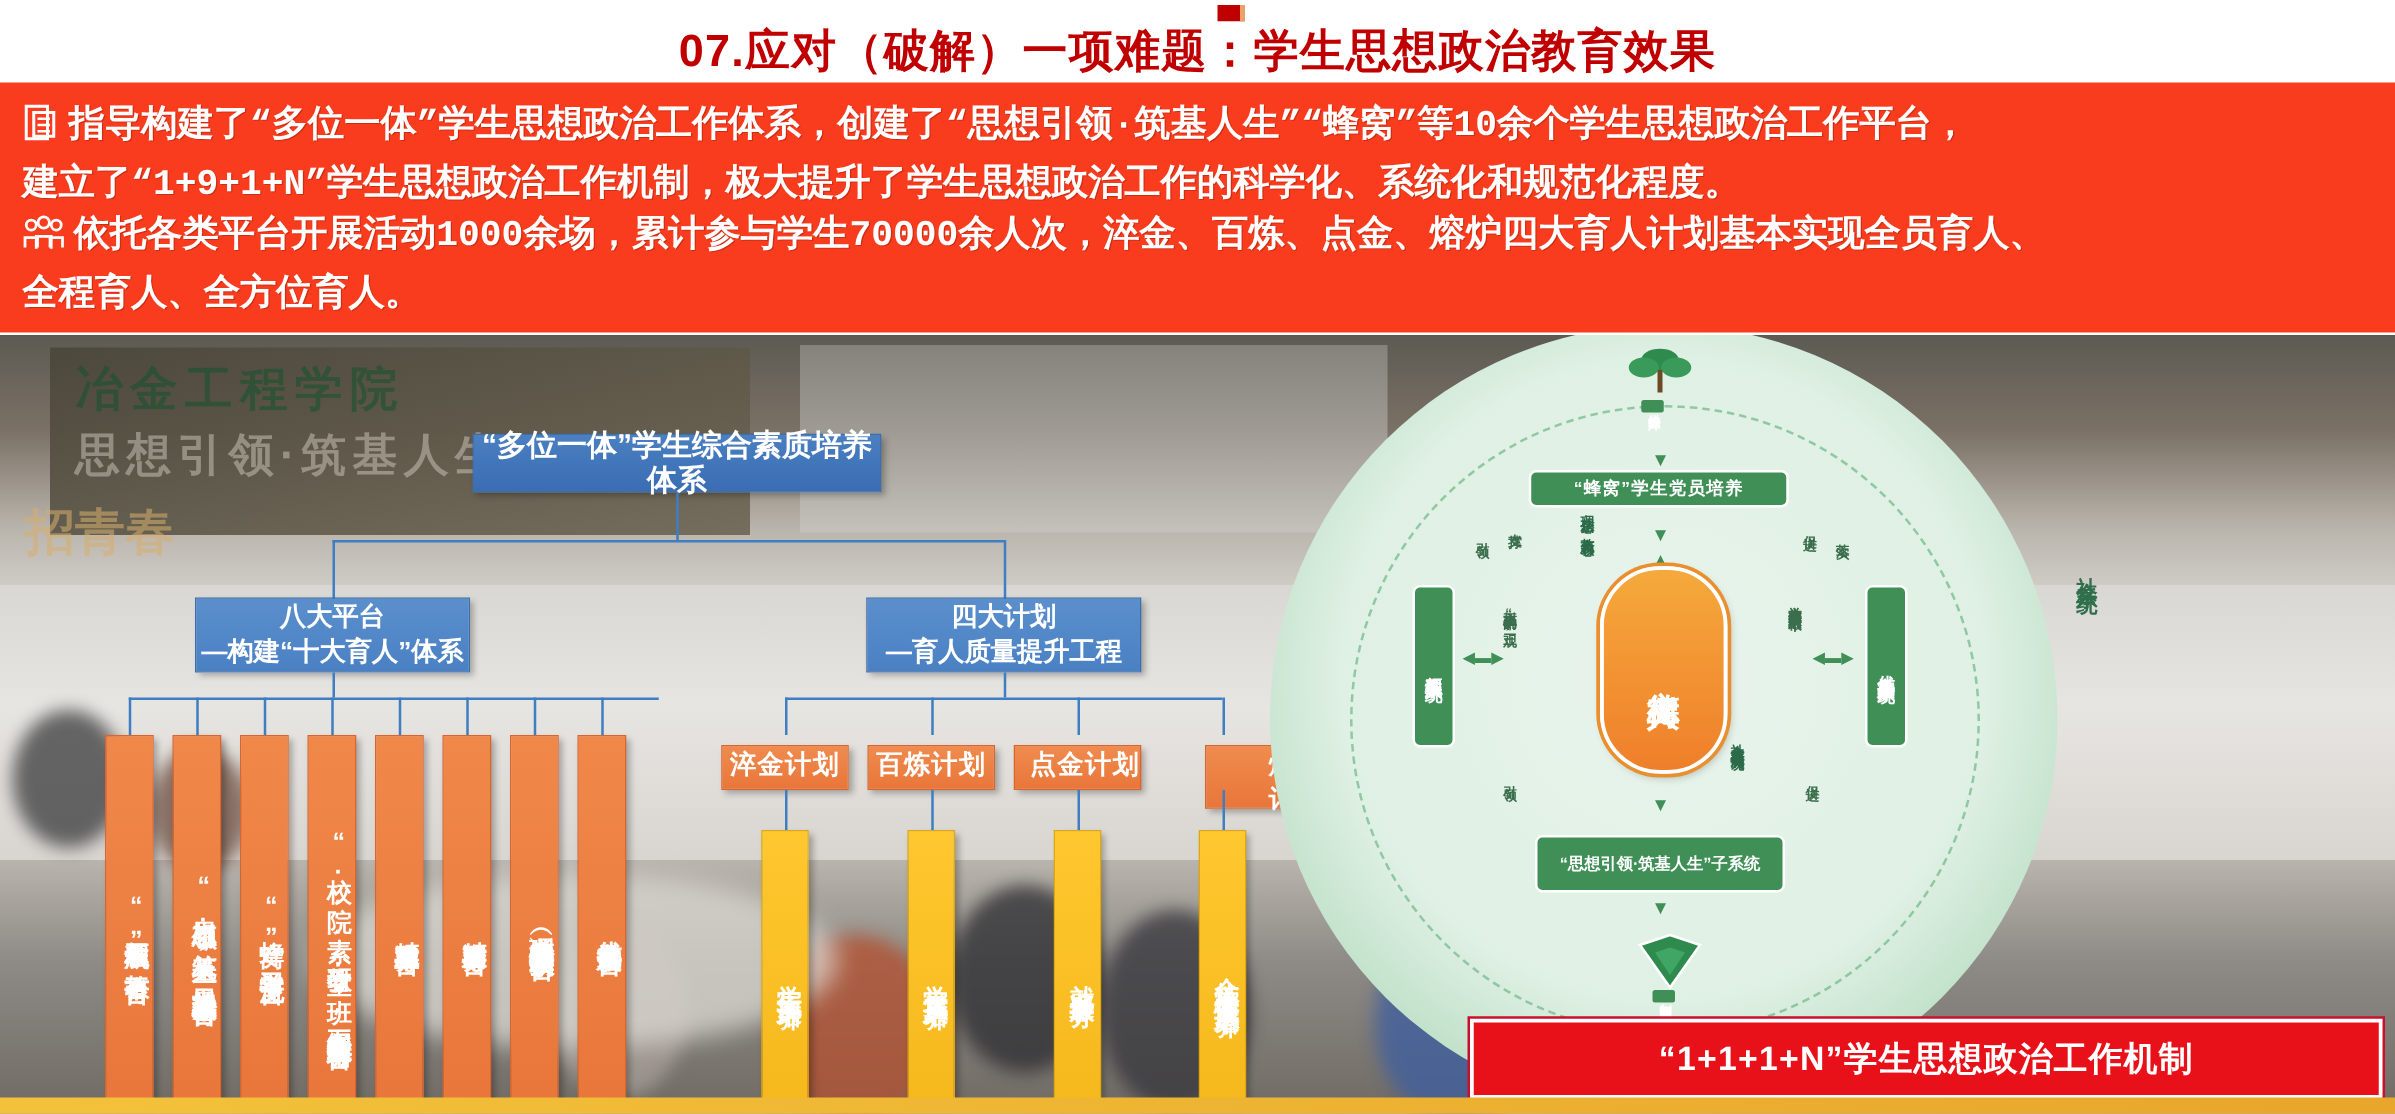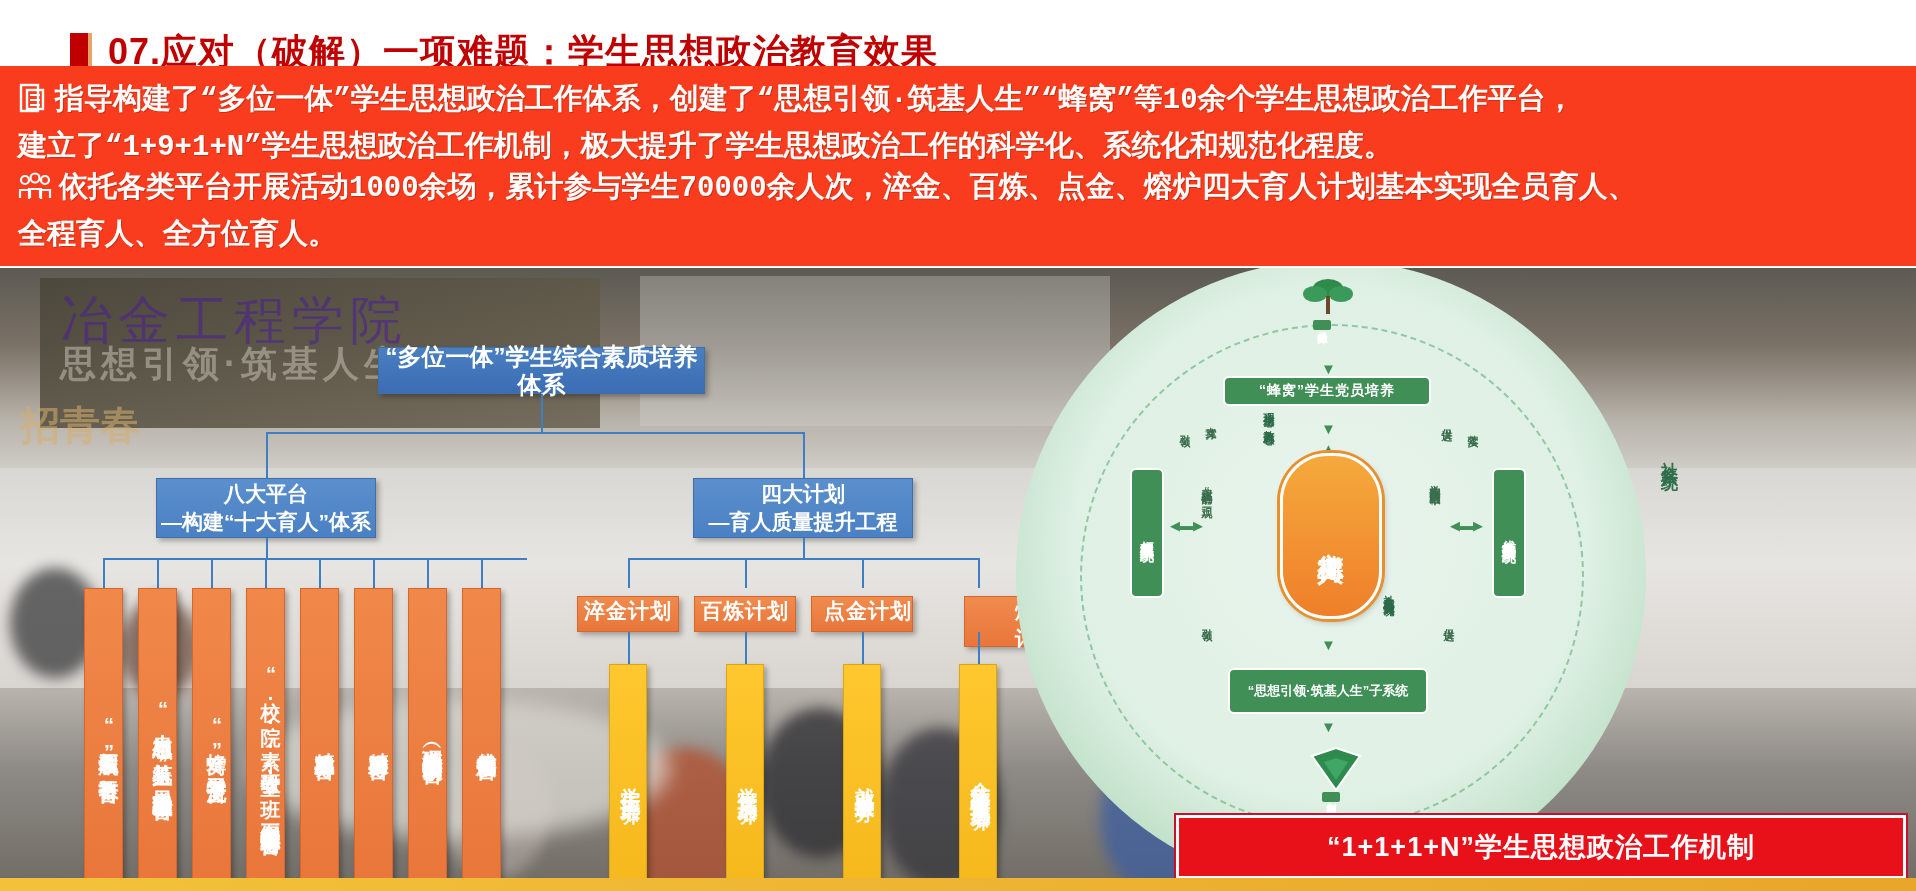--- a/index.html
+++ b/index.html
@@ -5,22 +5,22 @@
   html,body{margin:0;padding:0;}
   body{
     width:1916px;height:891px;
     background:#ffffff;
     font-family:"Liberation Sans","DejaVu Sans",sans-serif;
     overflow:hidden;
     position:relative;
   }
   
   .header{
-    position:absolute;left:0;top:15px;width:1916px;height:62px;
-    display:flex;align-items:flex-end;
+    position:absolute;left:0;top:4px;width:1916px;height:62px;
+    display:flex;align-items:center;flex-direction:column;
   }
   .header-bar{
     width:18px;height:44px;margin-left:70px;margin-right:16px;
     background:#c00000;border-right:4px solid #e8a36a;
   }
   .header-title{
     font-size:36px;font-weight:bold;color:#c00000;letter-spacing:1px;
     white-space:nowrap;
   }
   
@@ -50,21 +50,21 @@
     position:absolute;left:0;top:0;width:1916px;height:220px;
     background:linear-gradient(180deg,#5c5a52 0%,#7b7166 35%,#b9b4ab 70%,#d8d6d2 100%);
   }
   .photo .p-board{
     position:absolute;left:40px;top:10px;width:560px;height:150px;
     background:linear-gradient(160deg,#4a4639,#6d6554);
     opacity:.9;
   }
   .photo .p-chalk{
     position:absolute;left:60px;top:18px;
-    color:#4c1d95;font-size:52px;font-weight:normal;opacity:.55;
+    color:#14532d;font-size:38px;font-weight:bold;opacity:.55;
     letter-spacing:6px;
   }
   .photo .p-chalk2{
     position:absolute;left:60px;top:72px;
     color:#cfc9bd;font-size:36px;font-weight:bold;opacity:.5;
     letter-spacing:5px;
   }
   .photo .p-chalk3{
     position:absolute;left:20px;top:130px;
     color:#d8ae6c;font-size:40px;font-weight:bold;opacity:.55;

